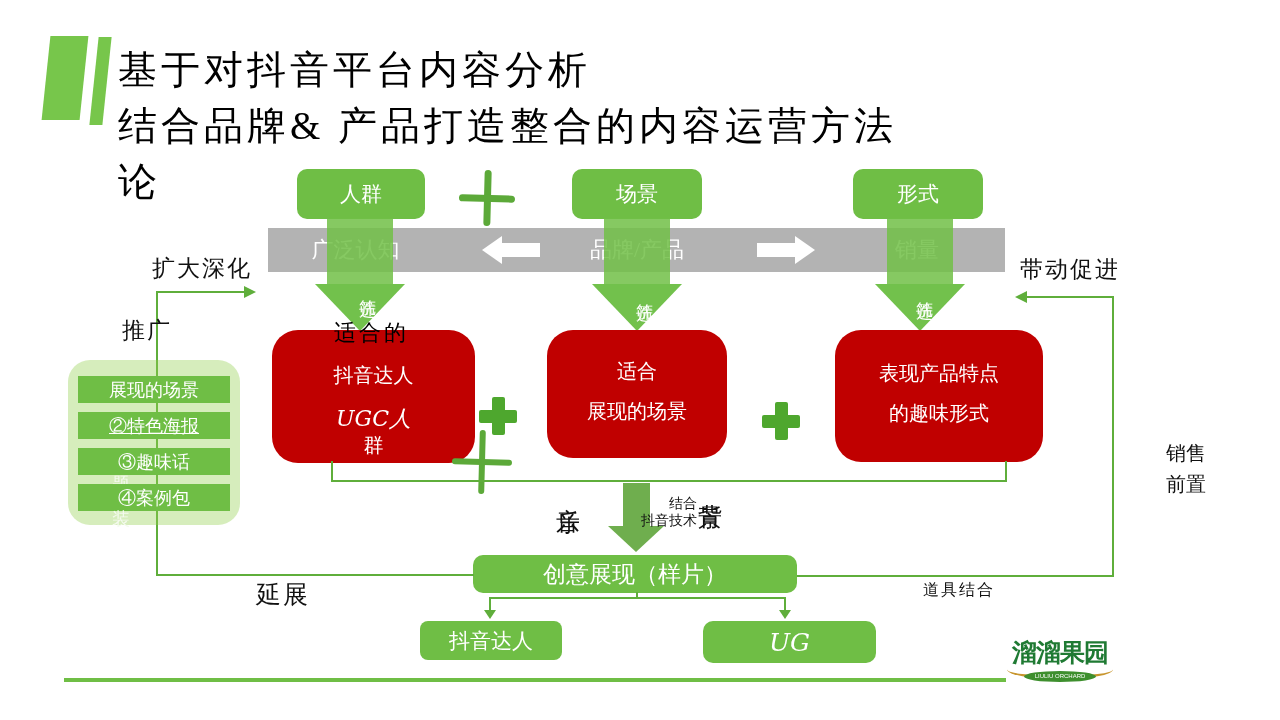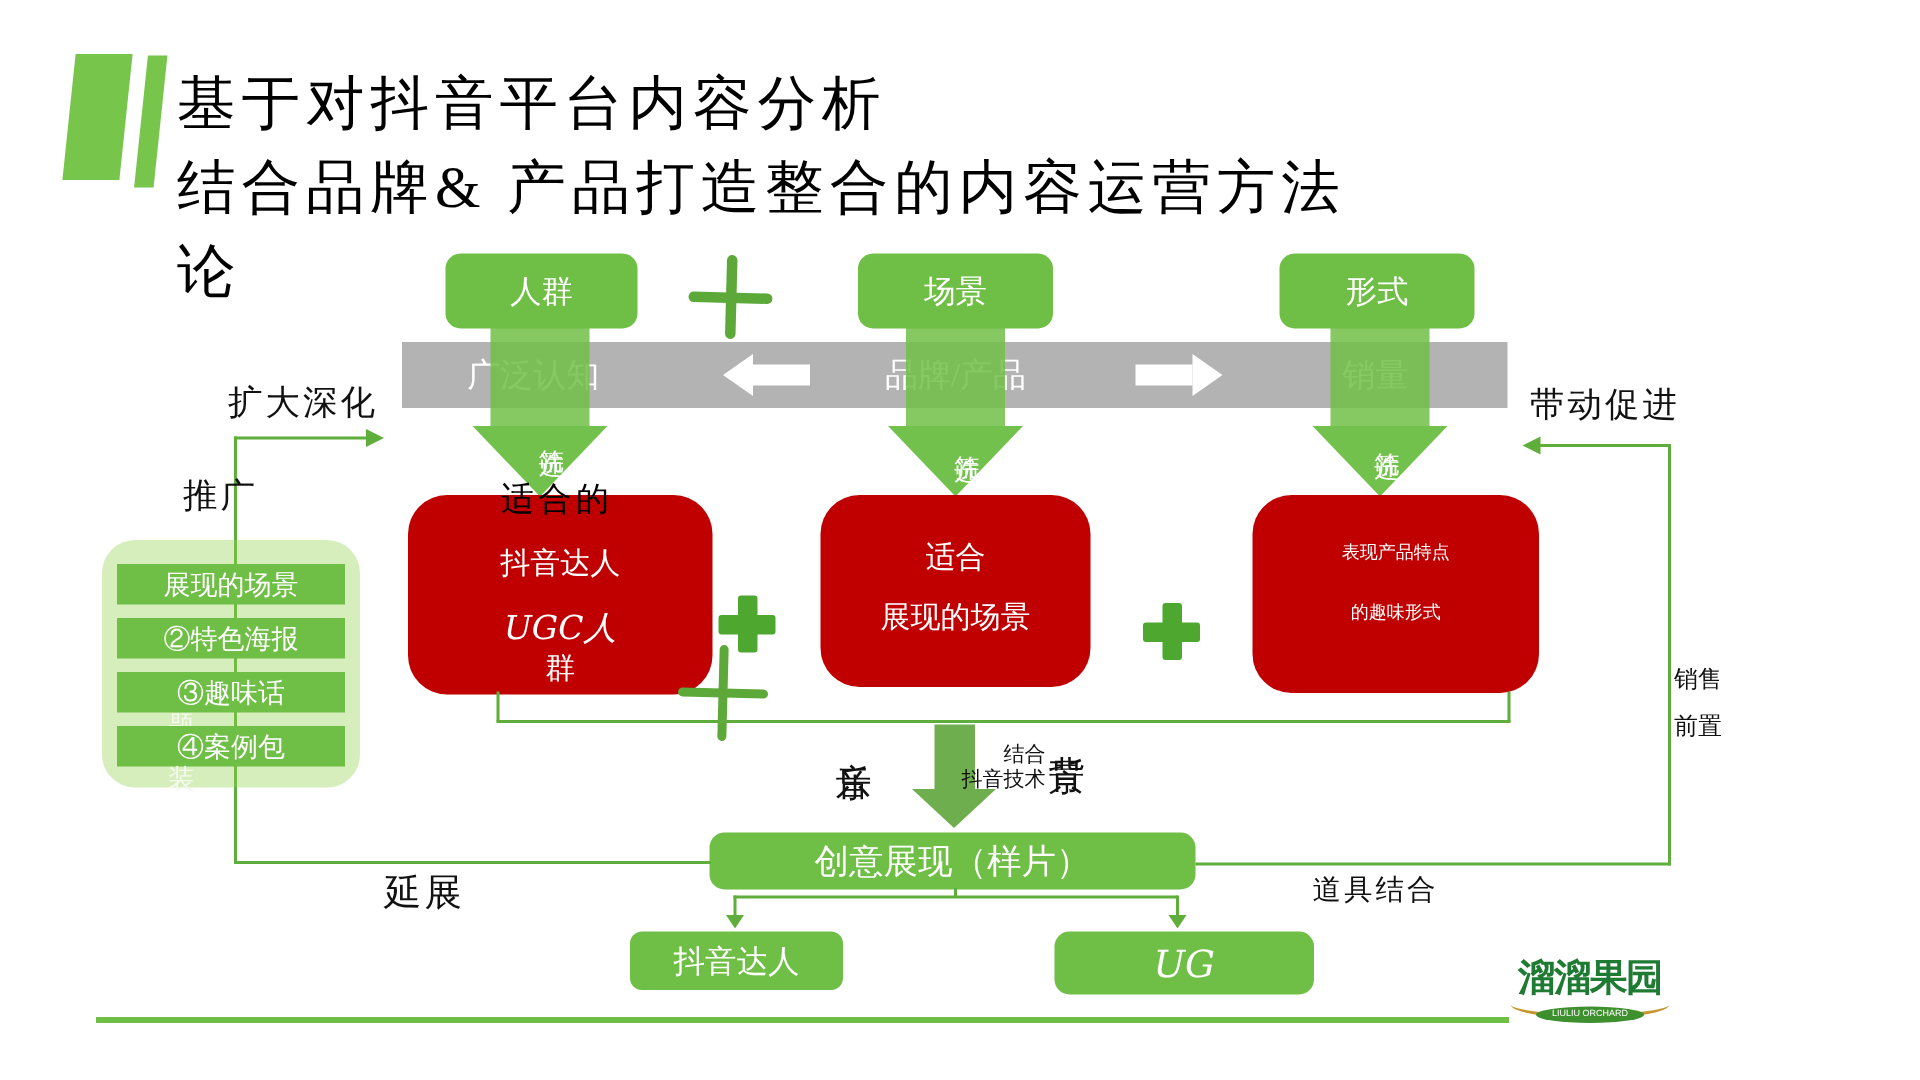--- a/index.html
+++ b/index.html
@@ -110,21 +110,21 @@
 
   <div class="abs rbox" style="left:272px;top:330px;width:203px;height:133px;font-size:20px;">
     <span style="top:32px;">抖音达人</span>
     <span class="script" style="top:74px;font-size:22px;">UGC人</span>
     <span style="top:102px;">群</span>
   </div>
   <div class="abs rbox" style="left:547px;top:330px;width:180px;height:128px;font-size:20px;">
     <span style="top:28px;">适合</span>
     <span style="top:68px;">展现的场景</span>
   </div>
-  <div class="abs rbox" style="left:835px;top:330px;width:191px;height:132px;font-size:12px;">
+  <div class="abs rbox" style="left:835px;top:330px;width:208px;height:132px;font-size:20px;">
     <span style="top:30px;">表现产品特点</span>
     <span style="top:70px;">的趣味形式</span>
   </div>
 
   <div class="abs" style="left:334px;top:318px;font-size:22px;color:#000;letter-spacing:3px;z-index:6;">
     <span>适合的</span>
   </div>
 
   <div class="abs plus-bold" style="left:479px;top:397px;width:38px;height:38px;">
     <div class="pb-v"></div>
@@ -182,21 +182,21 @@
   <div class="abs tri-right" style="left:244px;top:286px;"></div>
   <div class="abs line" style="left:156px;top:291px;width:2px;height:285px;"></div>
   <div class="abs small-black" style="left:122px;top:315px;font-size:23px;letter-spacing:2px;">
     <span>推广</span>
   </div>
 
   <div class="abs panel" style="left:68px;top:360px;width:172px;height:165px;"></div>
   <div class="abs pbar" style="left:78px;top:376px;width:152px;height:27px;">
     <span>展现的场景</span>
   </div>
-  <div class="abs pbar" style="left:78px;top:412px;width:152px;height:27px;">
+  <div class="abs pbar" style="left:78px;top:412px;width:152px;height:27px;text-decoration:underline;">
     <span>②特色海报</span>
   </div>
   <div class="abs pbar" style="left:78px;top:448px;width:152px;height:27px;">
     <span>③趣味话</span>
   </div>
   <div class="abs pbar-overflow" style="left:112px;top:472px;">
     <span>题</span>
   </div>
   <div class="abs pbar" style="left:78px;top:484px;width:152px;height:27px;">
     <span>④案例包</span>
@@ -210,25 +210,25 @@
     <span>延展</span>
   </div>
 
   <div class="abs line" style="left:797px;top:575px;width:317px;height:2px;"></div>
   <div class="abs line" style="left:1112px;top:297px;width:2px;height:280px;"></div>
   <div class="abs line" style="left:1026px;top:296px;width:88px;height:2px;"></div>
   <div class="abs tri-left" style="left:1015px;top:291px;"></div>
   <div class="abs small-black" style="left:1020px;top:254px;font-size:23px;letter-spacing:2px;">
     <span>带动促进</span>
   </div>
-  <div class="abs small-black" style="left:1116px;top:438px;font-size:16px;line-height:31px;">
+  <div class="abs small-black" style="left:1166px;top:438px;font-size:20px;line-height:31px;">
     <div>销售</div>
     <div>前置</div>
   </div>
-  <div class="abs small-black" style="left:875px;top:580px;font-size:19px;letter-spacing:2px;">
+  <div class="abs small-black" style="left:923px;top:580px;font-size:16px;letter-spacing:2px;">
     <span>道具结合</span>
   </div>
 
   <div class="abs" style="left:64px;top:678px;width:942px;height:4px;background:#6FBE45;"></div>
 
   <div class="abs" style="left:1000px;top:640px;width:120px;height:64px;text-align:center;">
     <div style="font-size:25px;font-weight:bold;color:#1F7A33;letter-spacing:-1px;line-height:26px;">溜溜果园</div>
     <div style="margin:-6px auto 0;width:106px;height:16px;border-bottom:3px solid #C8962E;border-radius:50%;"></div>
     <div style="margin:-8px auto 0;width:72px;height:11px;background:#3E8F2E;border-radius:50%;color:#fff;font-size:6px;line-height:11px;font-family:'Liberation Sans',sans-serif;">
       <span>LIULIU ORCHARD</span>

